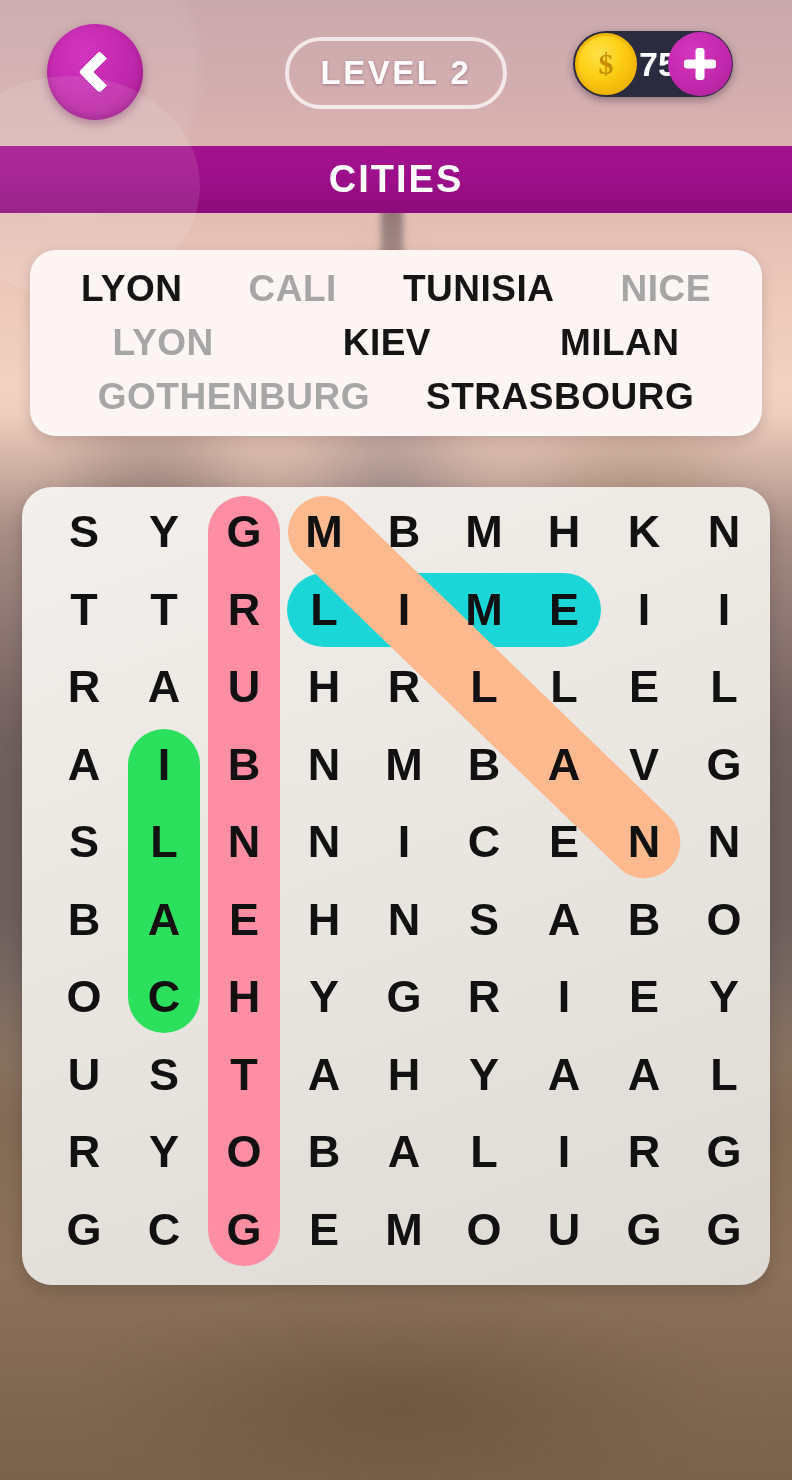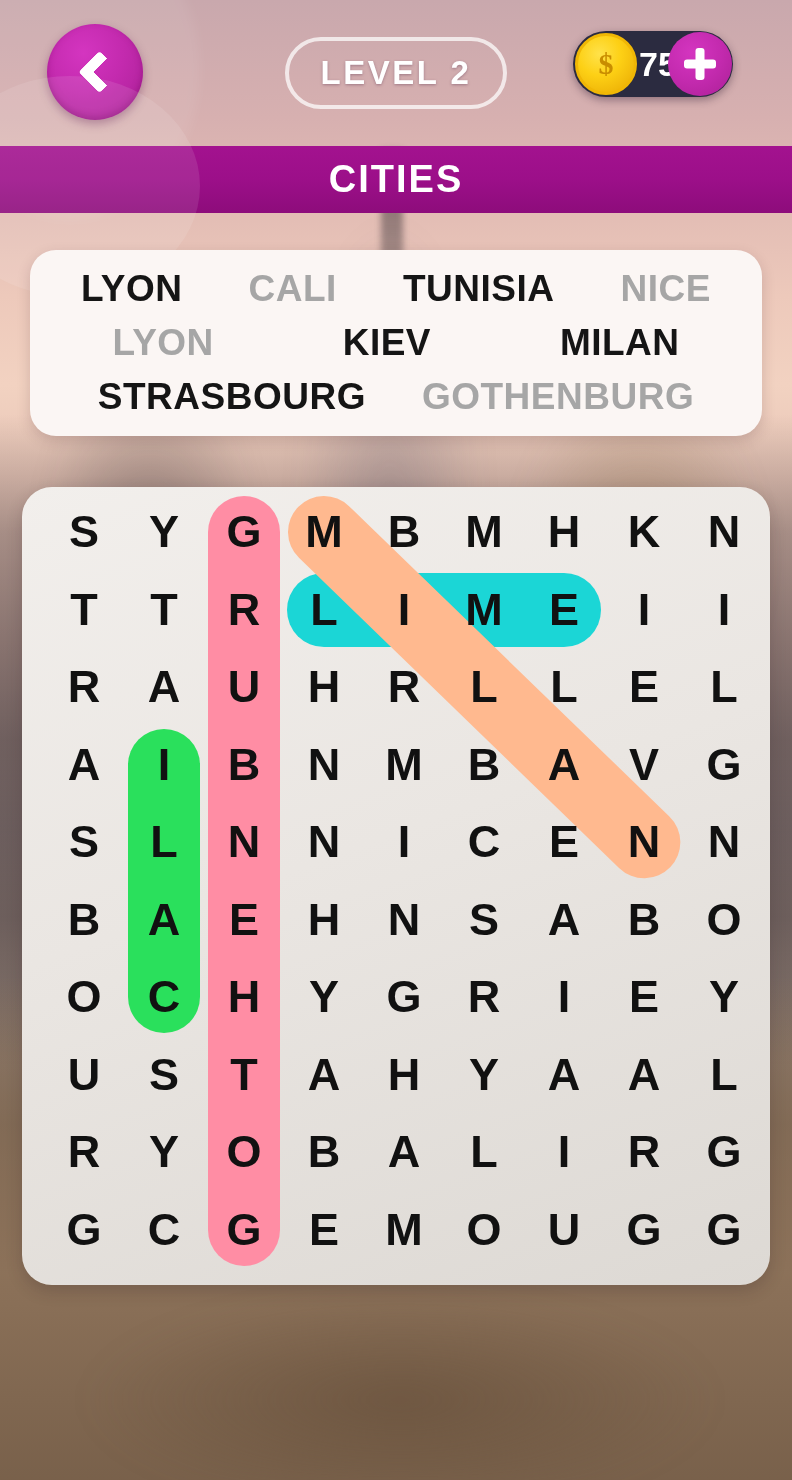--- a/index.html
+++ b/index.html
@@ -317,22 +317,22 @@
       <span class="word found">CALI</span>
       <span class="word">TUNISIA</span>
       <span class="word found">NICE</span>
     </div>
     <div class="word-row">
       <span class="word found">LYON</span>
       <span class="word">KIEV</span>
       <span class="word">MILAN</span>
     </div>
     <div class="word-row centered">
+      <span class="word found">GOTHENBURG</span>
       <span class="word">STRASBOURG</span>
-      <span class="word found">GOTHENBURG</span>
     </div>
   </div>
 
   <div class="grid-card">
     <div class="grid-inner" id="highlight-layer">
         <div class="hl" style="background: rgb(255, 141, 164); left: 186px; top: 9px; width: 72px; height: 769.5px;"></div>
         <div class="hl" style="background: rgb(42, 224, 92); left: 106px; top: 241.5px; width: 72px; height: 304.5px;"></div>
         <div class="hl" style="background: rgb(27, 214, 214); left: 265px; top: 85.5px; width: 314px; height: 74px;"></div>
         <div class="hl" style="background: rgb(255, 185, 143); left: 266px; top: 9px; width: 517.533px; height: 72px; transform-origin: 36px 36px; transform: rotate(44.0906deg);"></div>
       </div>

